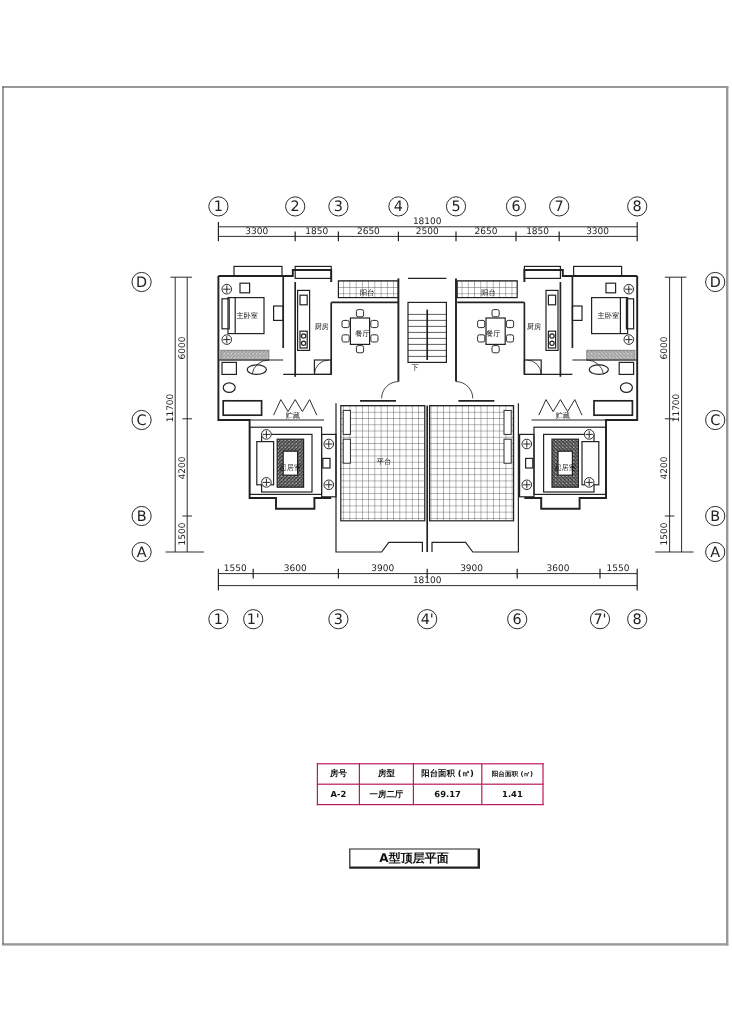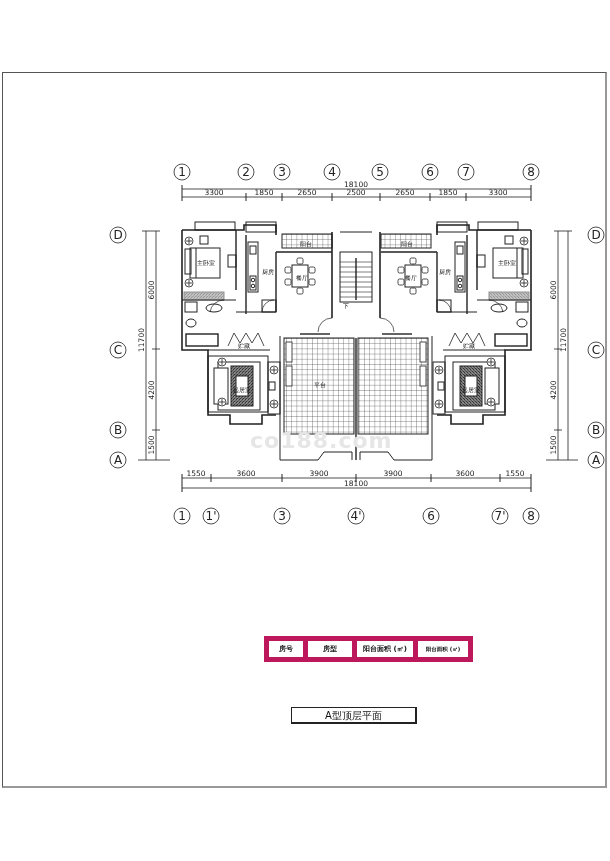--- a/index.html
+++ b/index.html
@@ -4,23 +4,23 @@
 <style>
   html, body { margin:0; padding:0; background:#ffffff; }
   body { width:610px; height:861px; position:relative; overflow:hidden; font-family:"DejaVu Sans", sans-serif; }
   #sheet { position:absolute; left:0; top:0; width:610px; height:861px; }
   .frame { position:absolute; left:2px; top:72px; width:605px; height:716px; border:1px solid #555; border-right:2px solid #999; border-bottom:2px solid #999; box-sizing:border-box; }
   svg text { font-family:"DejaVu Sans", sans-serif; }
   .dim { font-size:7.5px; fill:#222; }
   .axis { font-size:12px; fill:#222; font-family:"Liberation Serif", serif; }
   .room { font-size:6px; fill:#111; }
   .tbl { position:absolute; left:264px; top:636px; border-collapse:collapse; font-size:7px; font-weight:bold; color:#111; }
-  .tbl td, .tbl th { border:5px solid #be185d; height:16px; text-align:center; padding:0 3px; }
+  .tbl td, .tbl th { border:1px solid #be185d; height:16px; text-align:center; padding:0 3px; }
   .tbl th { font-weight:bold; }
-  .title { position:absolute; left:291px; top:707px; width:126px; height:17px; border:1px solid #222; border-right:2px solid #222; border-bottom:2px solid #222; box-sizing:border-box; font-size:10px; font-weight:normal; text-align:center; line-height:15px; color:#111; }
+  .title { position:absolute; left:291px; top:707px; width:109px; height:17px; border:1px solid #222; border-right:2px solid #222; border-bottom:2px solid #222; box-sizing:border-box; font-size:10px; font-weight:bold; text-align:center; line-height:15px; color:#111; }
   .wm { position:absolute; left:250px; top:428px; font-size:22px; font-weight:bold; color:#e6e6e6; letter-spacing:1px; }
 </style>
 </head>
 <body>
 
 <div id="sheet">
   <div class="frame"></div>
 
   <svg width="610" height="861" viewBox="0 0 610 861" style="position:absolute;left:0;top:0">
     <g stroke="#222" fill="none" stroke-width="0.8">
@@ -339,27 +339,32 @@
 
       <text x="507" y="265">主卧室</text>
       <text x="445" y="274">厨房</text>
       <text x="407" y="246">阳台</text>
       <text x="411" y="280">餐厅</text>
       <text x="471" y="392">起居室</text>
       <text x="469" y="348">贮藏</text>
     </g>
   </svg>
 
-  <div class="wm">co188.com</div>
 
   <table class="tbl">
     <tbody>
         <tr>
       <th style="width:28px">房号</th>
       <th style="width:38px">房型</th>
       <th style="width:50px">阳台面积 (㎡)</th>
       <th style="width:44px;font-size:5.5px">阳台面积 (㎡)</th>
     </tr>
+    <tr>
+      <td>A-2</td>
+      <td>一房二厅</td>
+      <td>69.17</td>
+      <td>1.41</td>
+    </tr>
   </tbody>
     </table>
 
   <div class="title">A型顶层平面</div>
 </div>
 
 </body></html>

